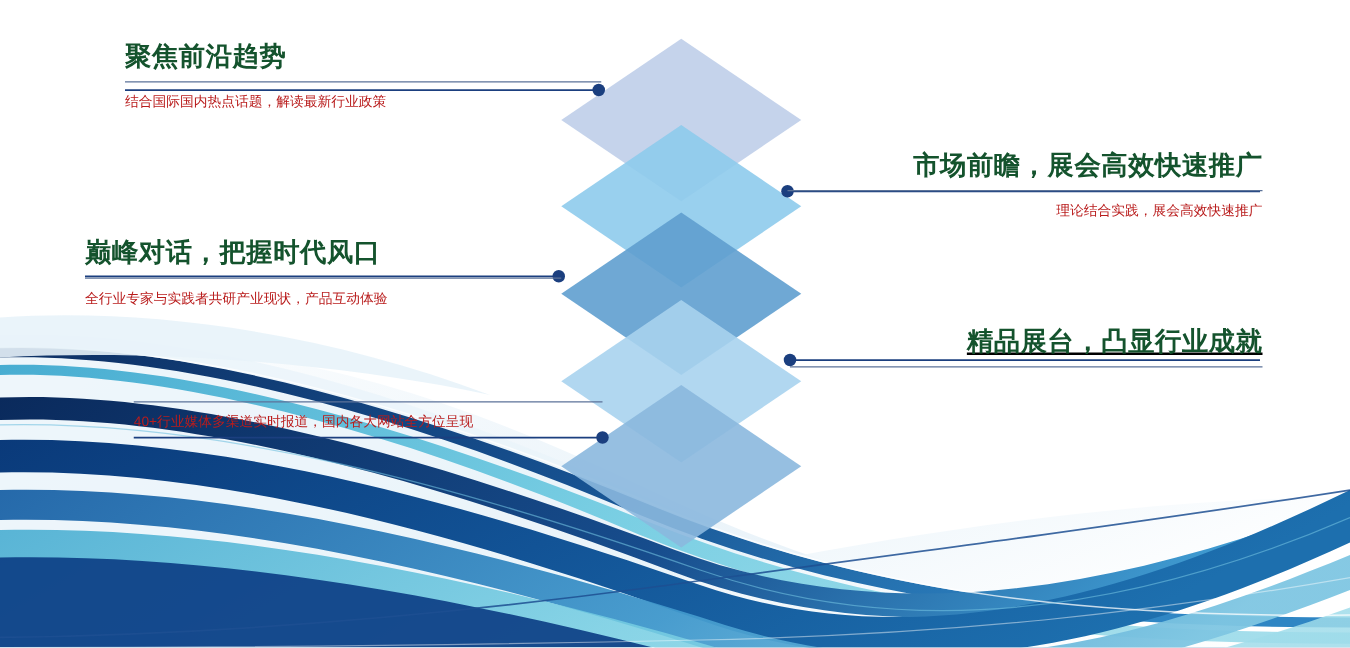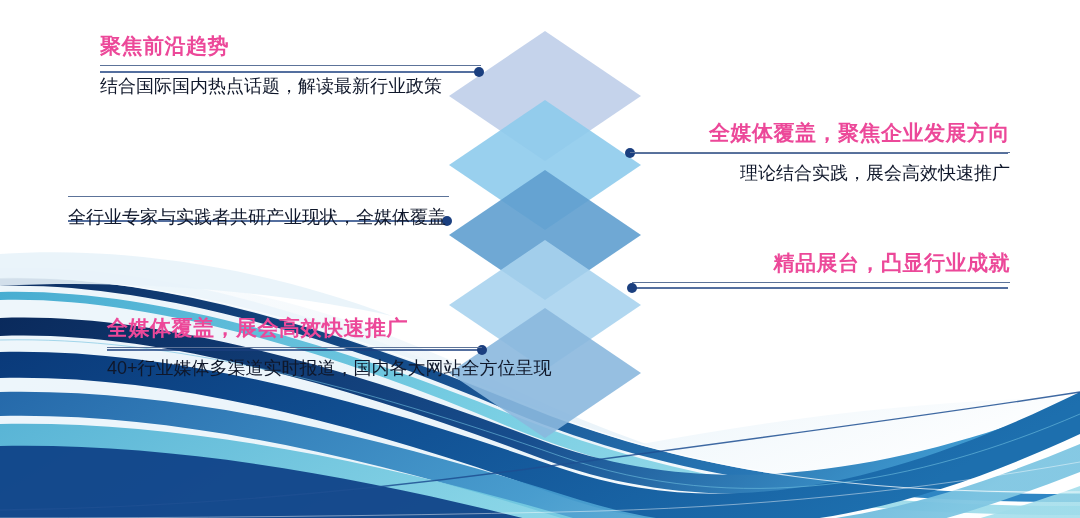--- a/index.html
+++ b/index.html
@@ -55,48 +55,48 @@
   }
 
   
   .item {
     position: absolute;
     z-index: 4;
   }
   .item .headline {
     font-size: 21px;
     font-weight: bold;
-    color: #ec4899;
+    color: #14532d;
     letter-spacing: 0.5px;
     white-space: nowrap;
     line-height: 1.25;
   }
   .item .rule {
     height: 1px;
     background: #5c7399;
     margin-top: 6px;
     margin-bottom: 9px;
   }
   .item .sub {
-    font-size: 18px;
-    color: #0f172a;
+    font-size: 11px;
+    color: #b91c1c;
     white-space: nowrap;
     line-height: 1.3;
   }
   .item.left {
     text-align: left;
   }
   .item.right {
     text-align: right;
   }
 
   .item1 { left: 100px;  top: 33px;  width: 381px; }
   .item2 { left: 630px;  top: 120px; width: 380px; }
   .item3 { left: 68px;   top: 190px; width: 381px; }
-  .item4 { left: 632px;  top: 250px; width: 378px; }
+  .item4 { left: 632px;  top: 261px; width: 378px; text-decoration: underline; }
   .item5 { left: 107px;  top: 315px; width: 375px; }
 </style>
 </head>
 <body>
 
 <div id="stage">
 
   <svg id="ribbons" viewBox="0 0 1080 518" preserveAspectRatio="none">
     <defs>
       <linearGradient id="gPale" x1="0" y1="0" x2="1" y2="0.4">
@@ -198,34 +198,34 @@
     </g>
   </svg>
 
   <div class="item left item1">
     <div class="headline">聚焦前沿趋势</div>
     <div class="rule"></div>
     <div class="sub">结合国际国内热点话题，解读最新行业政策</div>
   </div>
 
   <div class="item right item2">
-    <div class="headline">全媒体覆盖，聚焦企业发展方向</div>
+    <div class="headline">市场前瞻，展会高效快速推广</div>
     <div class="rule"></div>
     <div class="sub">理论结合实践，展会高效快速推广</div>
   </div>
 
   <div class="item left item3">
-    <div class="rule"></div>
-    <div class="sub">全行业专家与实践者共研产业现状，全媒体覆盖</div>
+    <div class="headline">巅峰对话，把握时代风口</div>
+    <div class="rule"></div>
+    <div class="sub">全行业专家与实践者共研产业现状，产品互动体验</div>
   </div>
 
   <div class="item right item4">
     <div class="headline">精品展台，凸显行业成就</div>
     <div class="rule"></div>
   </div>
 
   <div class="item left item5">
-    <div class="headline">全媒体覆盖，展会高效快速推广</div>
     <div class="rule"></div>
     <div class="sub">40+行业媒体多渠道实时报道，国内各大网站全方位呈现</div>
   </div>
 
 </div>
 
 </body></html>

